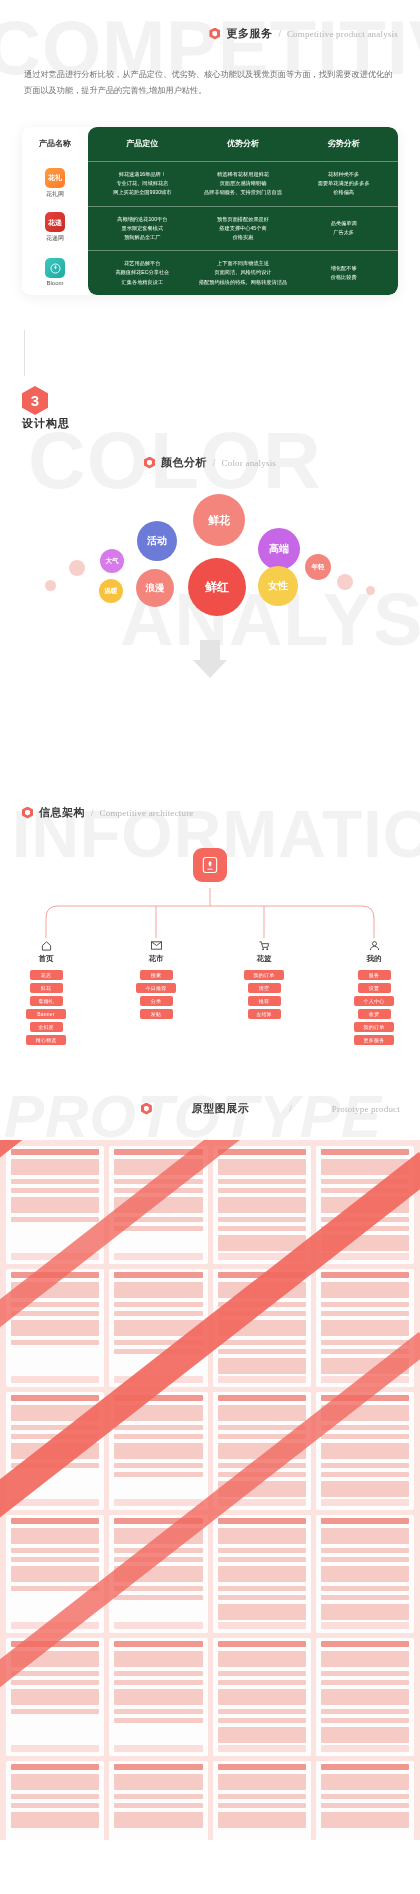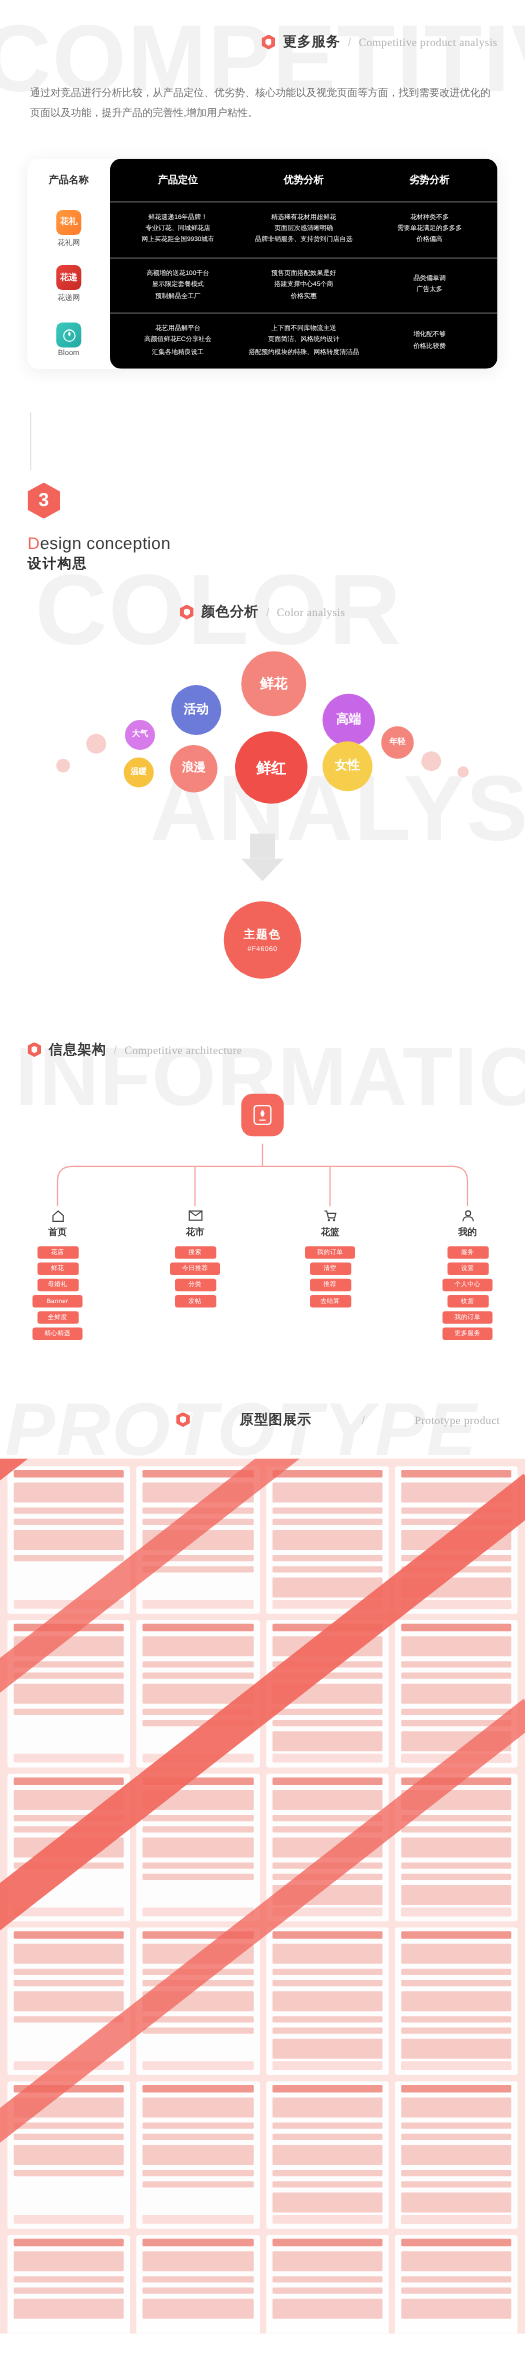--- a/index.html
+++ b/index.html
@@ -59,21 +59,21 @@
     position:relative; z-index:3;
     margin:28px 22px 0 22px;
     background:#fff;
     border-radius:9px;
     box-shadow:0 2px 14px rgba(0,0,0,.07);
     display:flex;
     overflow:hidden;
     min-height:168px;
   }
   .cmp-left { width:66px; flex:none; background:#fff; }
-  .cmp-right { flex:1; background:#000000; border-radius:9px; }
+  .cmp-right { flex:1; background:#14532d; border-radius:9px; }
 
   .cmp-lhead, .cmp-rhead { height:34px; display:flex; align-items:center; }
   .cmp-lhead { justify-content:center; }
   .cmp-lhead span { font-size:8px; font-weight:bold; color:#333; }
   .cmp-rhead { padding:0 4px; }
   .cmp-rhead .c { flex:1; text-align:center; font-size:8px; font-weight:bold; color:#fff; }
 
   .cmp-lrow {
     height:44.6px; display:flex; flex-direction:column;
     align-items:center; justify-content:center; gap:2px;
@@ -300,23 +300,20 @@
             <div>价格比较费</div>
           </div>
         </div>
       </div>
     </div>
   </section>
 
   <section id="chapter3">
     <div class="vline"></div>
     <div class="hexnum">3</div>
-    <div class="ch-en">
-      <span class="cap">D</span><span>esign conception</span>
-    </div>
     <div class="ch-cn">设计构思</div>
   </section>
 
   <section id="color">
     <div class="ghost g1">COLOR</div>
     <div class="ghost g2">ANALYSIS</div>
 
     <div class="sec-head color-head">
       <span class="hexdot"></span>
       <span class="sec-cn">颜色分析</span>
@@ -341,24 +338,20 @@
         <div class="bub" style="width: 9px; height: 9px; left: 366px; top: 100px; background: rgb(247, 207, 203); font-size: 6px;"></div>
       </div>
 
     <div class="arrowwrap">
       <div style="display:flex;flex-direction:column;align-items:center;">
         <div class="arrowstem"></div>
         <div class="arrowtip"></div>
       </div>
     </div>
 
-    <div class="theme-circle">
-      <div class="t1">主题色</div>
-      <div class="t2">#F46060</div>
-    </div>
   </section>
 
   <section id="info">
     <div class="ghost">INFORMATION</div>
 
     <div class="sec-head info-head">
       <span class="hexdot"></span>
       <span class="sec-cn">信息架构</span>
       <span class="sec-sep">/</span>
       <span class="sec-en">Competitive architecture</span>

